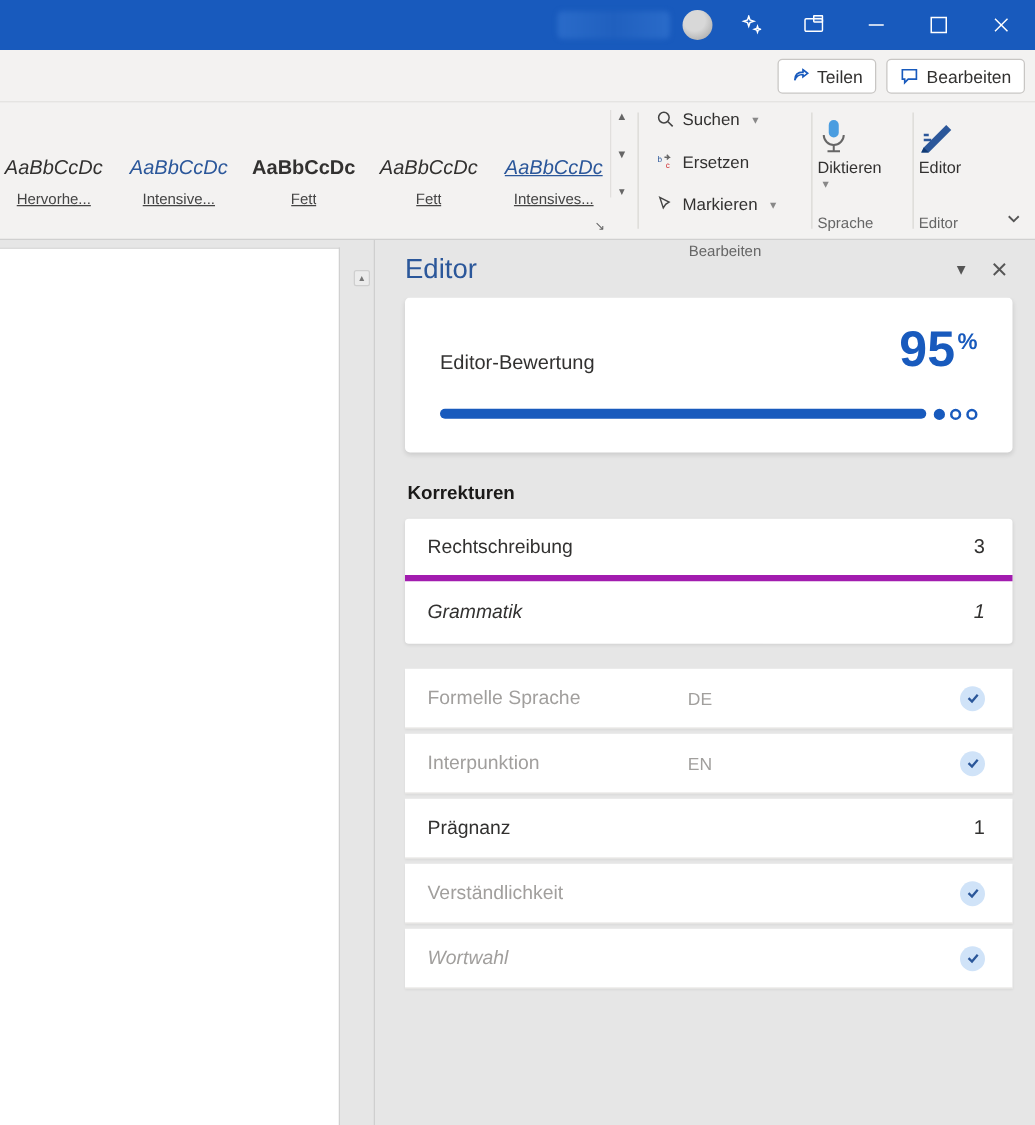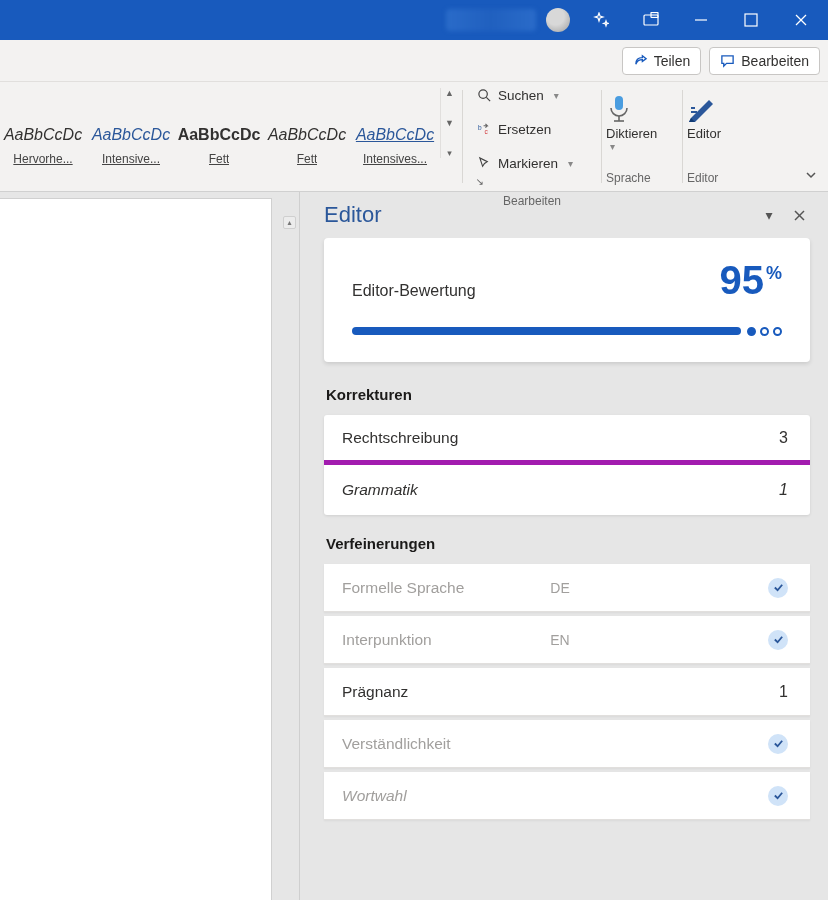--- a/index.html
+++ b/index.html
@@ -71,21 +71,21 @@
   .ribbon {
     height: 110px;
     background: #f3f2f1;
     display: flex;
     align-items: stretch;
     border-bottom: 1px solid #d0d0d0;
     position: relative;
   }
   .styles-gallery {
     display: flex;
-    gap: 2px;
+    gap: 14px;
     padding: 6px 2px 0 0;
     flex: 0 0 auto;
   }
   .style-item {
     width: 86px;
     display: flex; flex-direction: column;
     align-items: center; justify-content: center;
     gap: 2px;
     cursor: pointer;
     padding-top: 6px;
@@ -458,21 +458,20 @@
           <div class="list-row">
             <div class="row-label">Rechtschreibung</div>
             <div class="row-count">3</div>
           </div>
           <div class="list-row">
             <div class="row-label">Grammatik</div>
             <div class="row-count">1</div>
           </div>
         </div>
 
-      <div class="section-title">Verfeinerungen</div>
       <div class="refine-list" id="refine-list">
           <div class="list-row">
             <div class="row-label muted">Formelle Sprache</div>
             <div class="row-tag">DE</div>
             <div style="flex: 1 1 0%;"></div>
             <div class="check-badge">
               <svg viewBox="0 0 12 12" fill="none" stroke="#2b579a" stroke-width="2">
                 <path d="M2 6l3 3 5-6"></path>
               </svg>
             </div>

